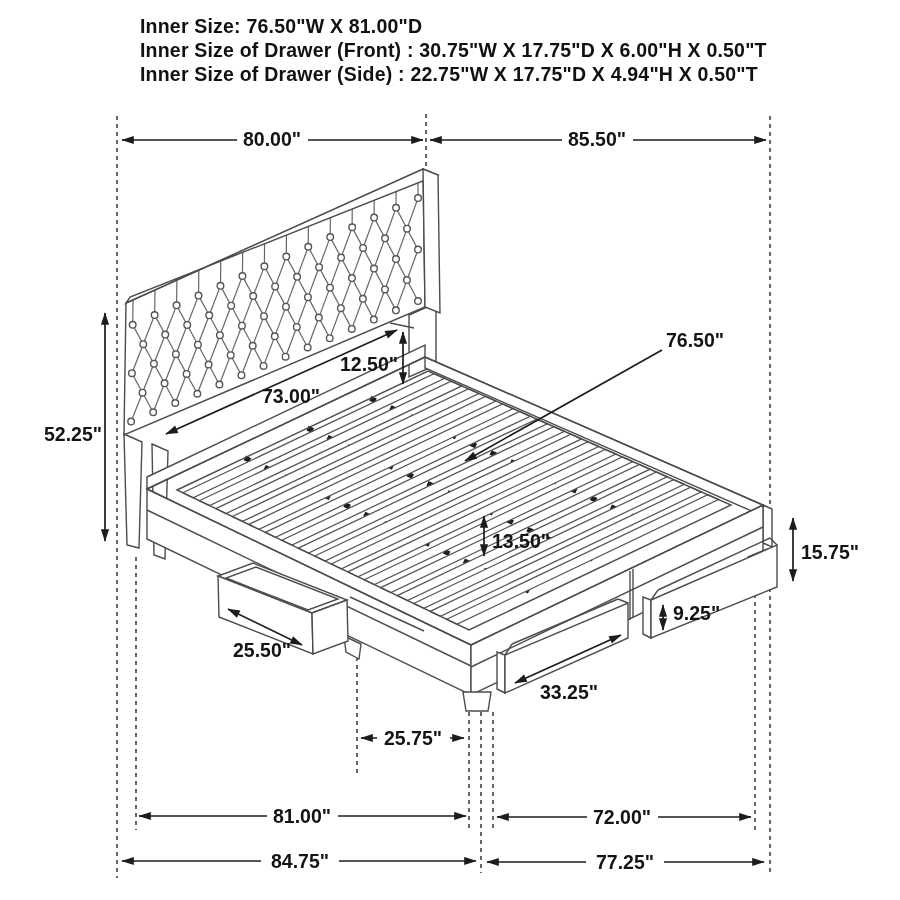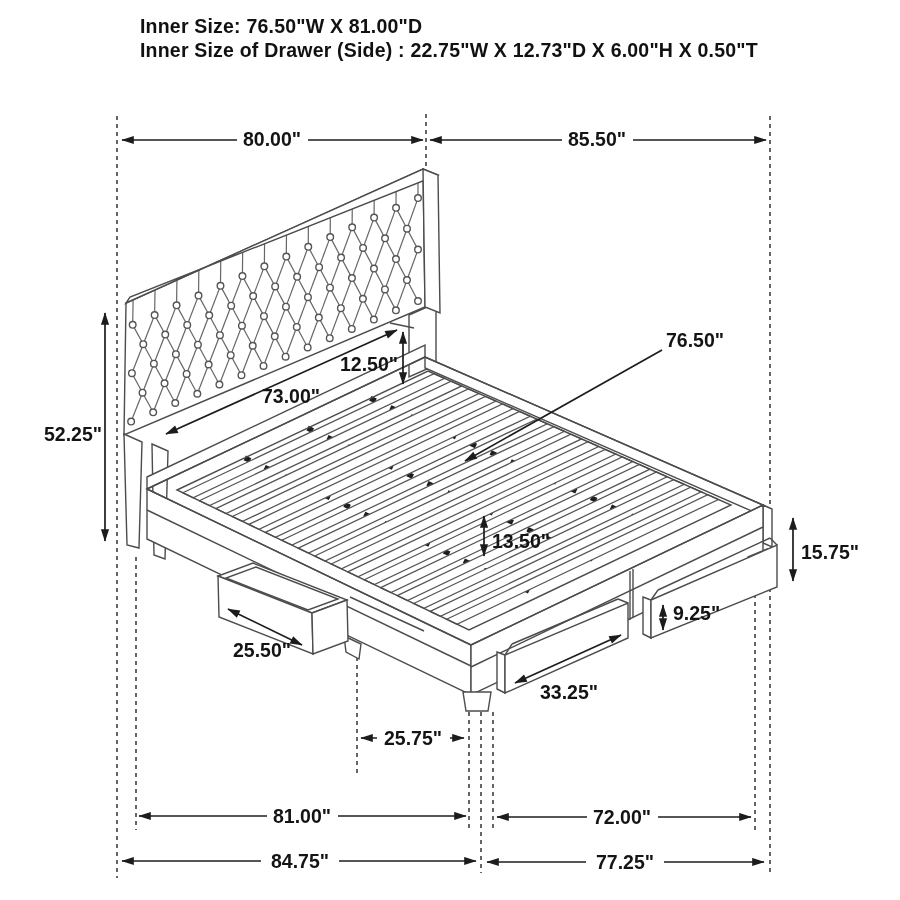--- a/index.html
+++ b/index.html
@@ -15,21 +15,22 @@
   .drawf{stroke:#4c4c4c;stroke-width:1.4;fill:#fff;}
   .bg{fill:#fff;}
 </style>
 </head>
 <body>
 
 <div id="stage">
 
   <div id="title-block">
     <div>Inner Size: 76.50"W X 81.00"D</div>
-    <div>Inner Size of Drawer (Side) : 22.75"W X 12.73"D X 6.00"H X 0.50"T</div>
+    <div>Inner Size of Drawer (Front) : 30.75"W X 17.75"D X 6.00"H X 0.50"T</div>
+    <div>Inner Size of Drawer (Side) : 22.75"W X 17.75"D X 4.94"H X 0.50"T</div>
   </div>
 
   <svg id="diagram" width="900" height="900" viewBox="0 0 900 900">
     <defs>
       <marker id="ah" markerWidth="14" markerHeight="10" refX="12.3" refY="4.5" orient="auto-start-reverse" markerUnits="userSpaceOnUse">
         <path d="M0.5,0.4 L13,4.5 L0.5,8.6 Z" fill="#1c1c1c"></path>
       </marker>
       <clipPath id="hbclip">
         <path d="M126,303 L423,169 L425,307 L124,435 Z"></path>
       </clipPath>

